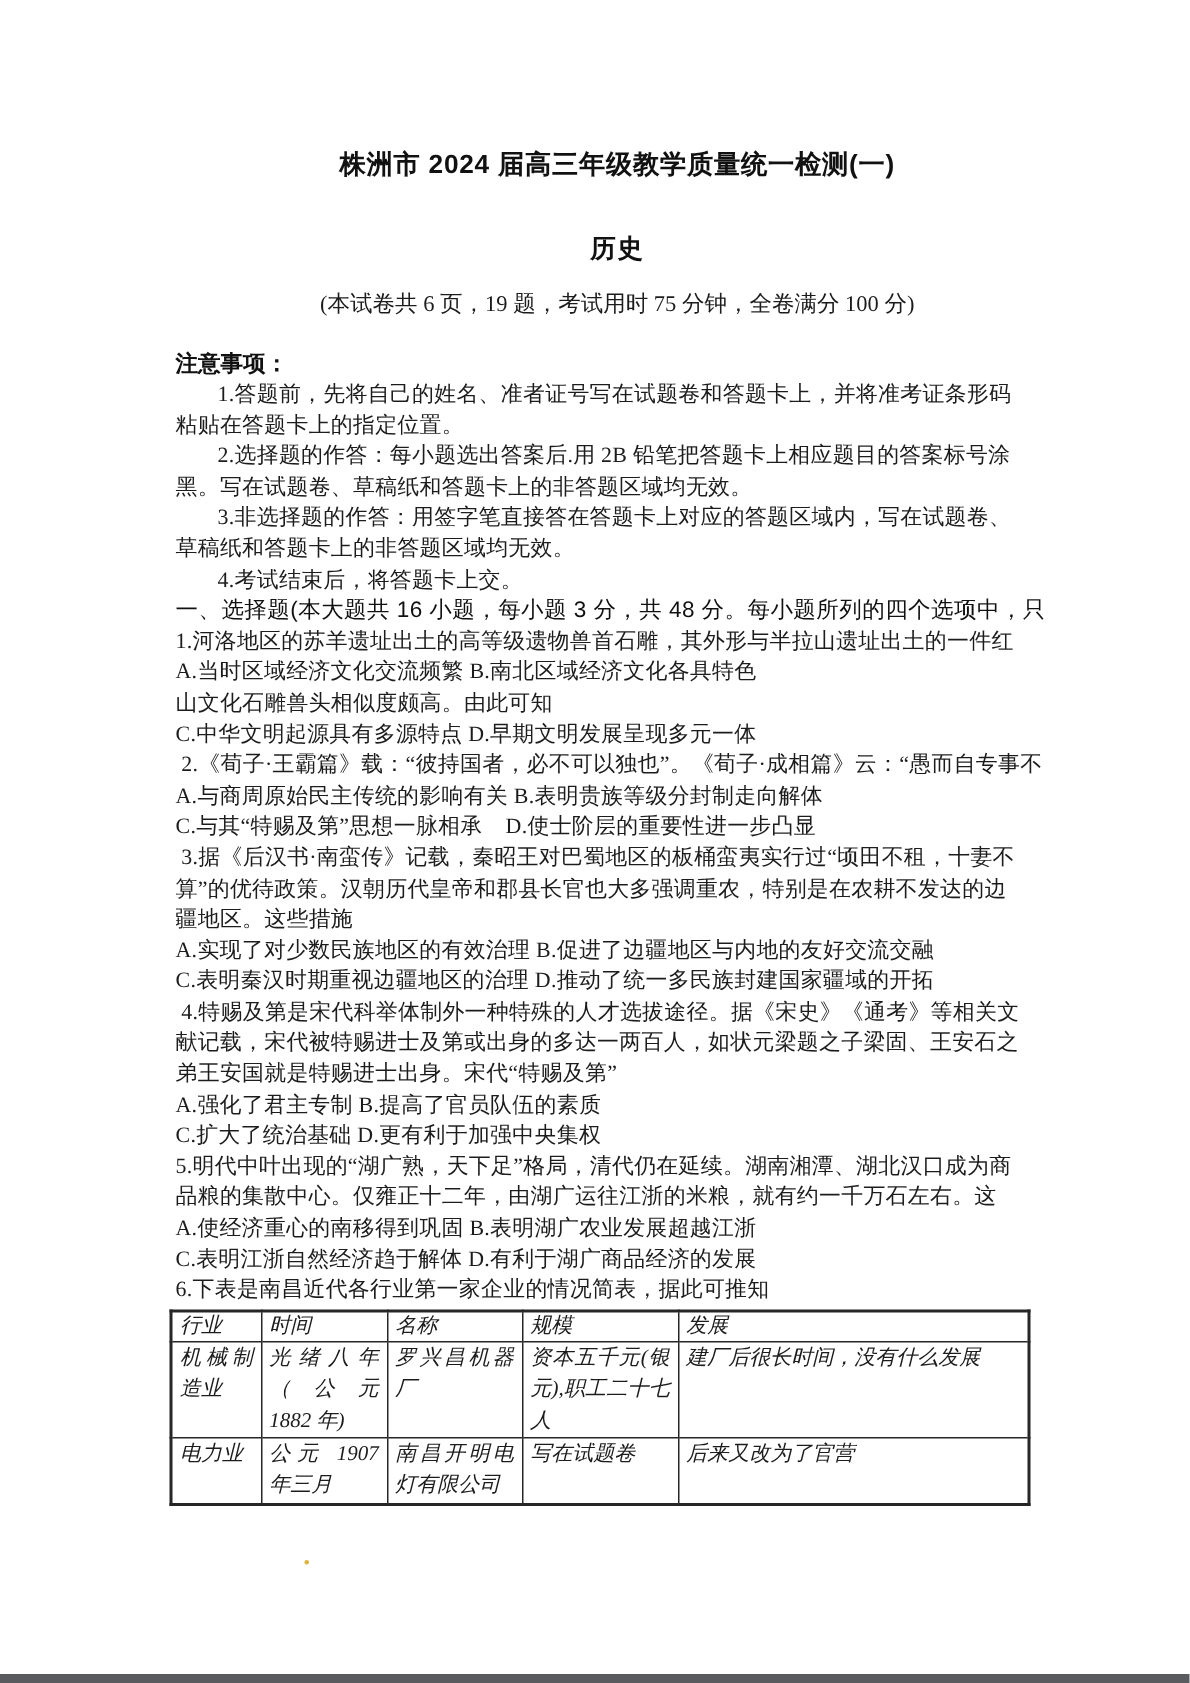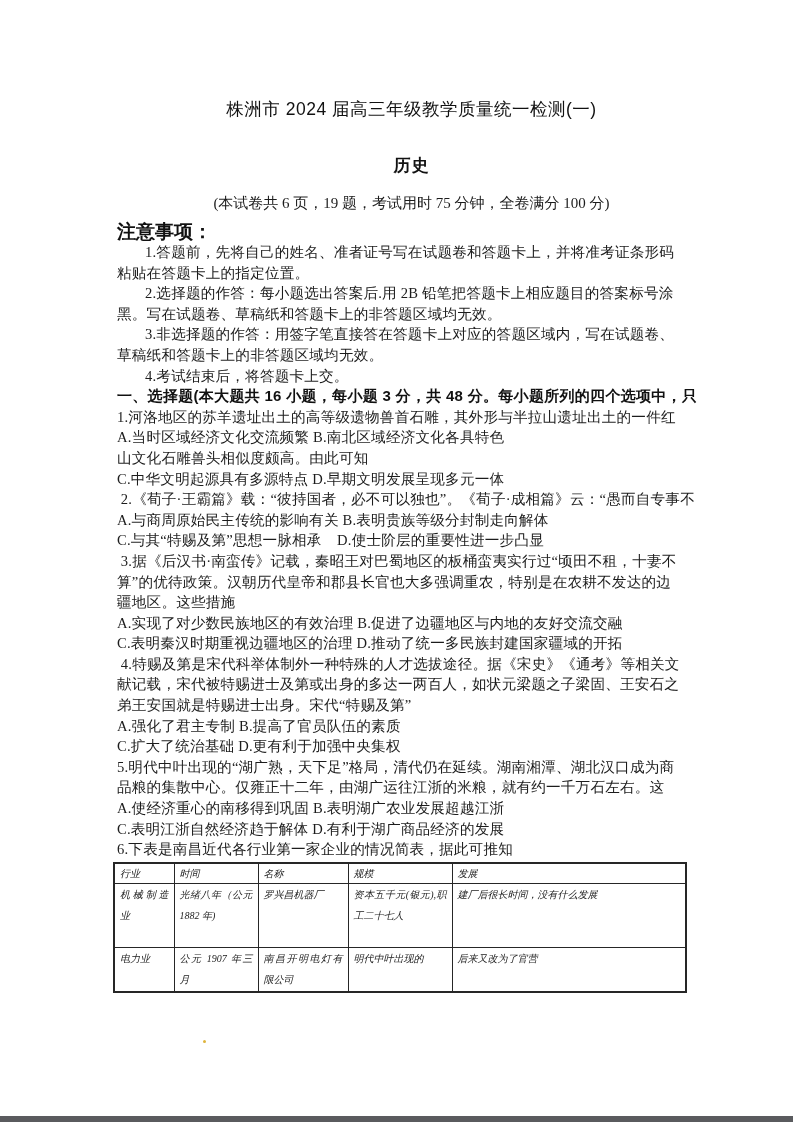--- a/index.html
+++ b/index.html
@@ -12,21 +12,21 @@
     color: #1c1c1c;
   }
   .doc {
     position: absolute;
     left: 117px; top: 96px;
     width: 589px;
   }
   .title {
     margin: 0;
     font-family: "Liberation Sans", sans-serif;
-    font-weight: normal;
+    font-weight: bold;
     font-size: 17.5px;
     line-height: 26px;
     text-align: center;
     letter-spacing: 0.5px;
     color: #111;
   }
   .subject {
     margin: 32px 0 0 0;
     font-family: "Liberation Sans", sans-serif;
     font-weight: bold;
@@ -36,56 +36,56 @@
     letter-spacing: 1px;
     color: #111;
   }
   .exam-info {
     margin-top: 15px;
     font-size: 15px;
     line-height: 20px;
     text-align: center;
   }
   .notice-heading {
-    margin-top: 8px;
+    margin-top: 19px;
     font-family: "Liberation Sans", sans-serif;
     font-weight: bold;
-    font-size: 19px;
+    font-size: 15px;
     line-height: 21px;
     color: #111;
   }
   .line {
     font-size: 14.6px;
     line-height: 20.6px;
     white-space: pre-wrap;
     letter-spacing: 0.2px;
   }
   .line.indent { padding-left: 28px; }
   .line.bold {
     font-family: "Liberation Sans", sans-serif;
-    font-weight: bold;
+    font-weight: normal;
     font-size: 15px;
     color: #111;
     letter-spacing: 0.3px;
   }
   table.enterprise-table {
     border-collapse: collapse;
     margin-left: -4px;
     margin-top: 2px;
     table-layout: fixed;
     width: 572px;
     border: 2px solid #262626;
   }
   table.enterprise-table th,
   table.enterprise-table td {
     border: 1.5px solid #262626;
     font-style: italic;
     font-family: "Liberation Serif", serif;
     font-weight: normal;
-    font-size: 10px;
+    font-size: 14px;
     line-height: 21px;
     vertical-align: top;
     text-align: justify;
     padding: 0 5px;
     overflow: hidden;
   }
   table.enterprise-table th {
     line-height: 19px;
     text-align: left;
     height: 19px;
@@ -178,21 +178,21 @@
         <td>机械制造业</td>
         <td>光绪八年（公元 1882 年)</td>
         <td>罗兴昌机器厂</td>
         <td>资本五千元(银元),职工二十七人</td>
         <td>建厂后很长时间，没有什么发展</td>
       </tr>
       <tr class="r2">
         <td>电力业</td>
         <td>公元 1907 年三月</td>
         <td>南昌开明电灯有限公司</td>
-        <td>明代中叶出现的</td>
+        <td>写在试题卷</td>
         <td>后来又改为了官营</td>
       </tr>
     </tbody>
   </table>
 </div>
 
 <div class="artifact-dot"></div>
 <div class="scan-edge"></div>
 
 </body></html>

